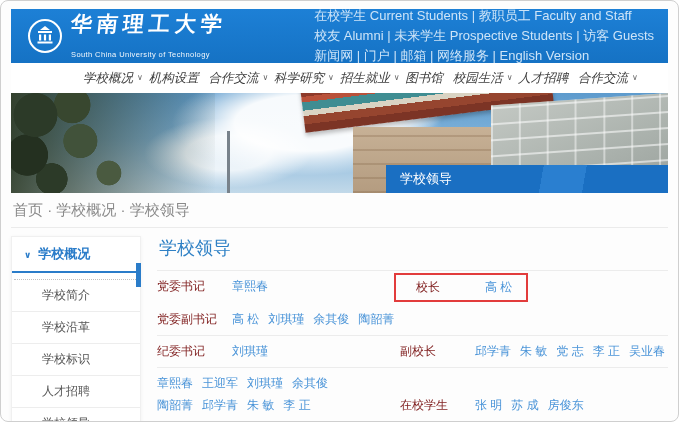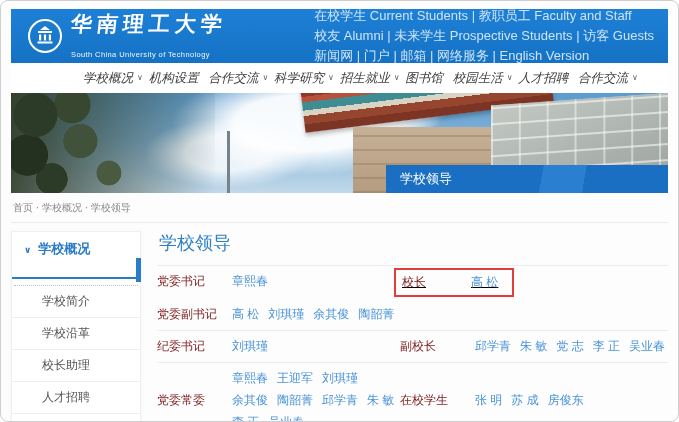--- a/index.html
+++ b/index.html
@@ -80,31 +80,31 @@
       linear-gradient(160deg, #c3c8c3 0%, #aab1ac 60%, #9aa19c 100%);
   }
   .strip {
     position: absolute; left: 375px; right: 0; top: 72px; height: 28px;
     background: linear-gradient(100deg, #1a6fc2 0 55%, #2a7fd0 55% 70%, #1a6fc2 70% 100%);
     display: flex; align-items: center; padding-left: 14px;
     color: #fff; font-size: 13px;
   }
   
   .crumb {
-    padding: 8px 2px 7px; font-size: 10px; color: #8a8a8a;
+    padding: 8px 2px 7px; font-size: 15px; color: #8a8a8a;
     border-bottom: 1px solid #ebebeb;
   }
   
   .cols { display: flex; gap: 16px; margin-top: 8px; }
   .side {
     width: 130px; flex: 0 0 auto; background: #fff;
     border: 1px solid #f0f0f0; box-shadow: 0 1px 4px rgba(0,0,0,.05);
   }
   .side-hd {
-    position: relative; padding: 8px 0 19px 12px;
+    position: relative; padding: 8px 0 8px 12px;
     color: #2a7cc9; font-weight: bold; font-size: 13px;
     border-bottom: 2px solid #2a7cc9;
   }
   .side-hd .caret { font-size: 9px; margin-right: 7px; font-weight: bold; }
   .side-thumb { position: absolute; right: -1px; top: 26px; width: 5px; height: 24px; background: #2a7cc9; }
   .side-dots { height: 7px; border-bottom: 1px dotted #c0c0c0; margin: 0 2px; }
   .side-item {
     padding: 7px 0 7px 30px; font-size: 12px; color: #555;
     border-bottom: 1px solid #ededed; cursor: pointer;
   }
@@ -114,21 +114,21 @@
   .lt { display: grid; grid-template-columns: 243px 1fr; border-top: 1px solid #ececec; font-size: 12px; }
   .cell { display: flex; align-items: flex-start; padding: 7px 0; }
   .cell.bt { border-top: 1px solid #ececec; }
   .cell.vc { align-items: center; }
   .lbl { width: 75px; flex: 0 0 auto; color: #7f1d1d; }
   .names { display: flex; flex-wrap: wrap; gap: 5px 9px; color: #4a94d8; }
   .names span { white-space: nowrap; cursor: pointer; text-align: right; }
   .names.w { width: 172px; }
   .redbox {
     display: flex; align-items: center; border: 2px solid #e23c3c;
-    padding: 4px 14px 4px 6px; margin: -5px 8px -5px -6px; text-decoration: underline;
+    padding: 4px 14px 4px 20px; margin: -5px 8px -5px -6px;
   }
   .redbox .lbl { width: 69px; }
 </style>
 </head>
 <body>
 
 <div class="card">
 
   <div class="hdr">
     <div class="logo">
@@ -212,21 +212,21 @@
     <div class="side">
       <div class="side-hd">
         <span class="caret">∨</span><span>学校概况</span>
         <div class="side-thumb"></div>
       </div>
       <div class="side-dots"></div>
       <div>
 
       <div class="side-item">学校简介</div>
           <div class="side-item">学校沿革</div>
-          <div class="side-item">校长助理</div>
+          <div class="side-item">学校标识</div>
           <div class="side-item">人才招聘</div>
           <div class="side-item">学校领导</div>
         </div>
     </div>
 
     <div class="main">
       <h1 class="main-title">学校领导</h1>
 
       <div class="lt">
 
@@ -272,21 +272,20 @@
 
           <span>邱学青</span>
               <span>朱 敏</span>
               <span>党 志</span>
               <span>李 正</span>
               <span>吴业春</span>
             </div>
         </div>
 
         <div class="cell bt vc">
-          <span class="lbl">党委常委</span>
           <div class="names w">
 
           <span>章熙春</span>
               <span>王迎军</span>
               <span>刘琪瑾</span>
               <span>余其俊</span>
               <span>陶韶菁</span>
               <span>邱学青</span>
               <span>朱 敏</span>
               <span>李 正</span>

